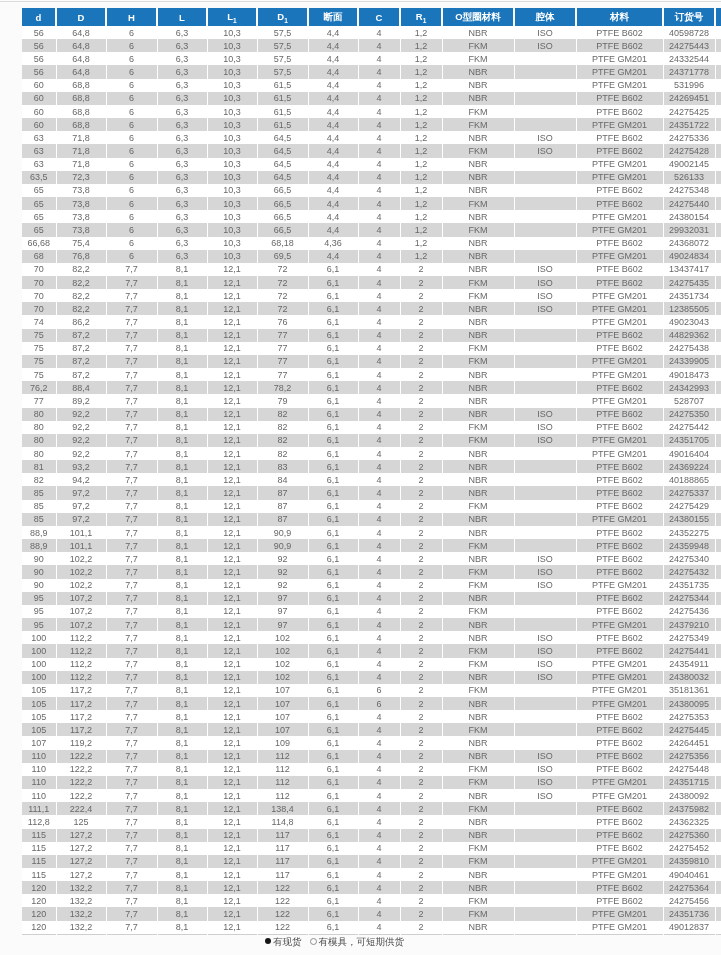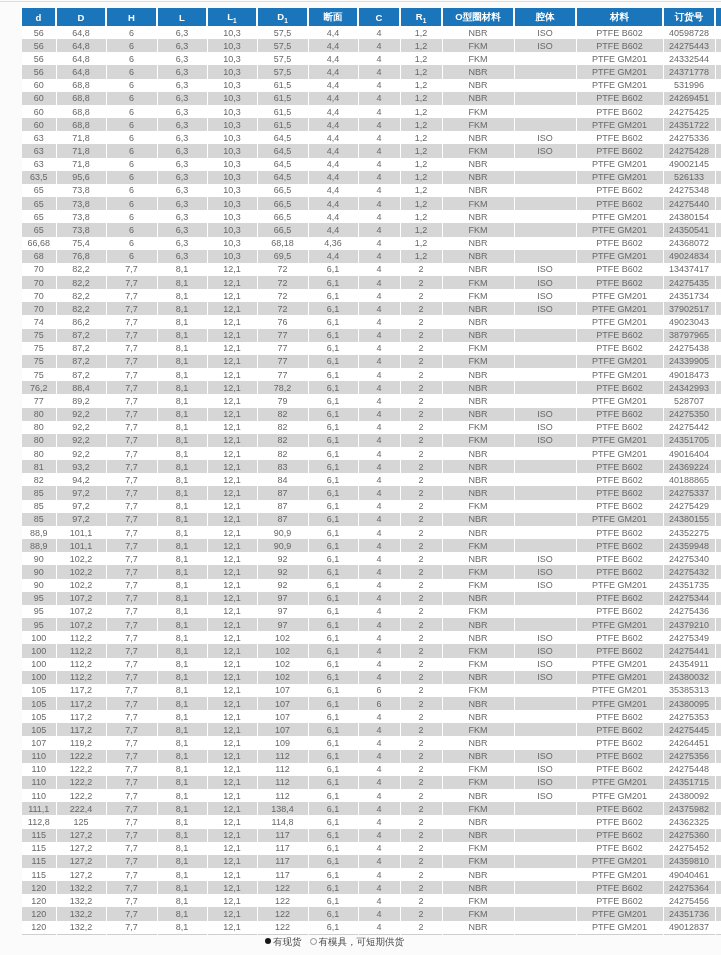--- a/index.html
+++ b/index.html
@@ -250,21 +250,21 @@
         <td>4</td>
         <td>1,2</td>
         <td>NBR</td>
         <td></td>
         <td>PTFE GM201</td>
         <td>49002145</td>
         <td></td>
       </tr>
       <tr class="stripe">
         <td>63,5</td>
-        <td>95,6</td>
+        <td>72,3</td>
         <td>6</td>
         <td>6,3</td>
         <td>10,3</td>
         <td>64,5</td>
         <td>4,4</td>
         <td>4</td>
         <td>1,2</td>
         <td>NBR</td>
         <td></td>
         <td>PTFE GM201</td>
@@ -325,21 +325,21 @@
         <td>6</td>
         <td>6,3</td>
         <td>10,3</td>
         <td>66,5</td>
         <td>4,4</td>
         <td>4</td>
         <td>1,2</td>
         <td>FKM</td>
         <td></td>
         <td>PTFE GM201</td>
-        <td>24350541</td>
+        <td>29932031</td>
         <td></td>
       </tr>
       <tr>
         <td>66,68</td>
         <td>75,4</td>
         <td>6</td>
         <td>6,3</td>
         <td>10,3</td>
         <td>68,18</td>
         <td>4,36</td>
@@ -421,21 +421,21 @@
         <td>7,7</td>
         <td>8,1</td>
         <td>12,1</td>
         <td>72</td>
         <td>6,1</td>
         <td>4</td>
         <td>2</td>
         <td>NBR</td>
         <td>ISO</td>
         <td>PTFE GM201</td>
-        <td>37902517</td>
+        <td>12385505</td>
         <td></td>
       </tr>
       <tr>
         <td>74</td>
         <td>86,2</td>
         <td>7,7</td>
         <td>8,1</td>
         <td>12,1</td>
         <td>76</td>
         <td>6,1</td>
@@ -453,21 +453,21 @@
         <td>7,7</td>
         <td>8,1</td>
         <td>12,1</td>
         <td>77</td>
         <td>6,1</td>
         <td>4</td>
         <td>2</td>
         <td>NBR</td>
         <td></td>
         <td>PTFE B602</td>
-        <td>38797965</td>
+        <td>44829362</td>
         <td></td>
       </tr>
       <tr>
         <td>75</td>
         <td>87,2</td>
         <td>7,7</td>
         <td>8,1</td>
         <td>12,1</td>
         <td>77</td>
         <td>6,1</td>
@@ -885,21 +885,21 @@
         <td>7,7</td>
         <td>8,1</td>
         <td>12,1</td>
         <td>107</td>
         <td>6,1</td>
         <td>6</td>
         <td>2</td>
         <td>FKM</td>
         <td></td>
         <td>PTFE GM201</td>
-        <td>35385313</td>
+        <td>35181361</td>
         <td></td>
       </tr>
       <tr class="stripe">
         <td>105</td>
         <td>117,2</td>
         <td>7,7</td>
         <td>8,1</td>
         <td>12,1</td>
         <td>107</td>
         <td>6,1</td>

